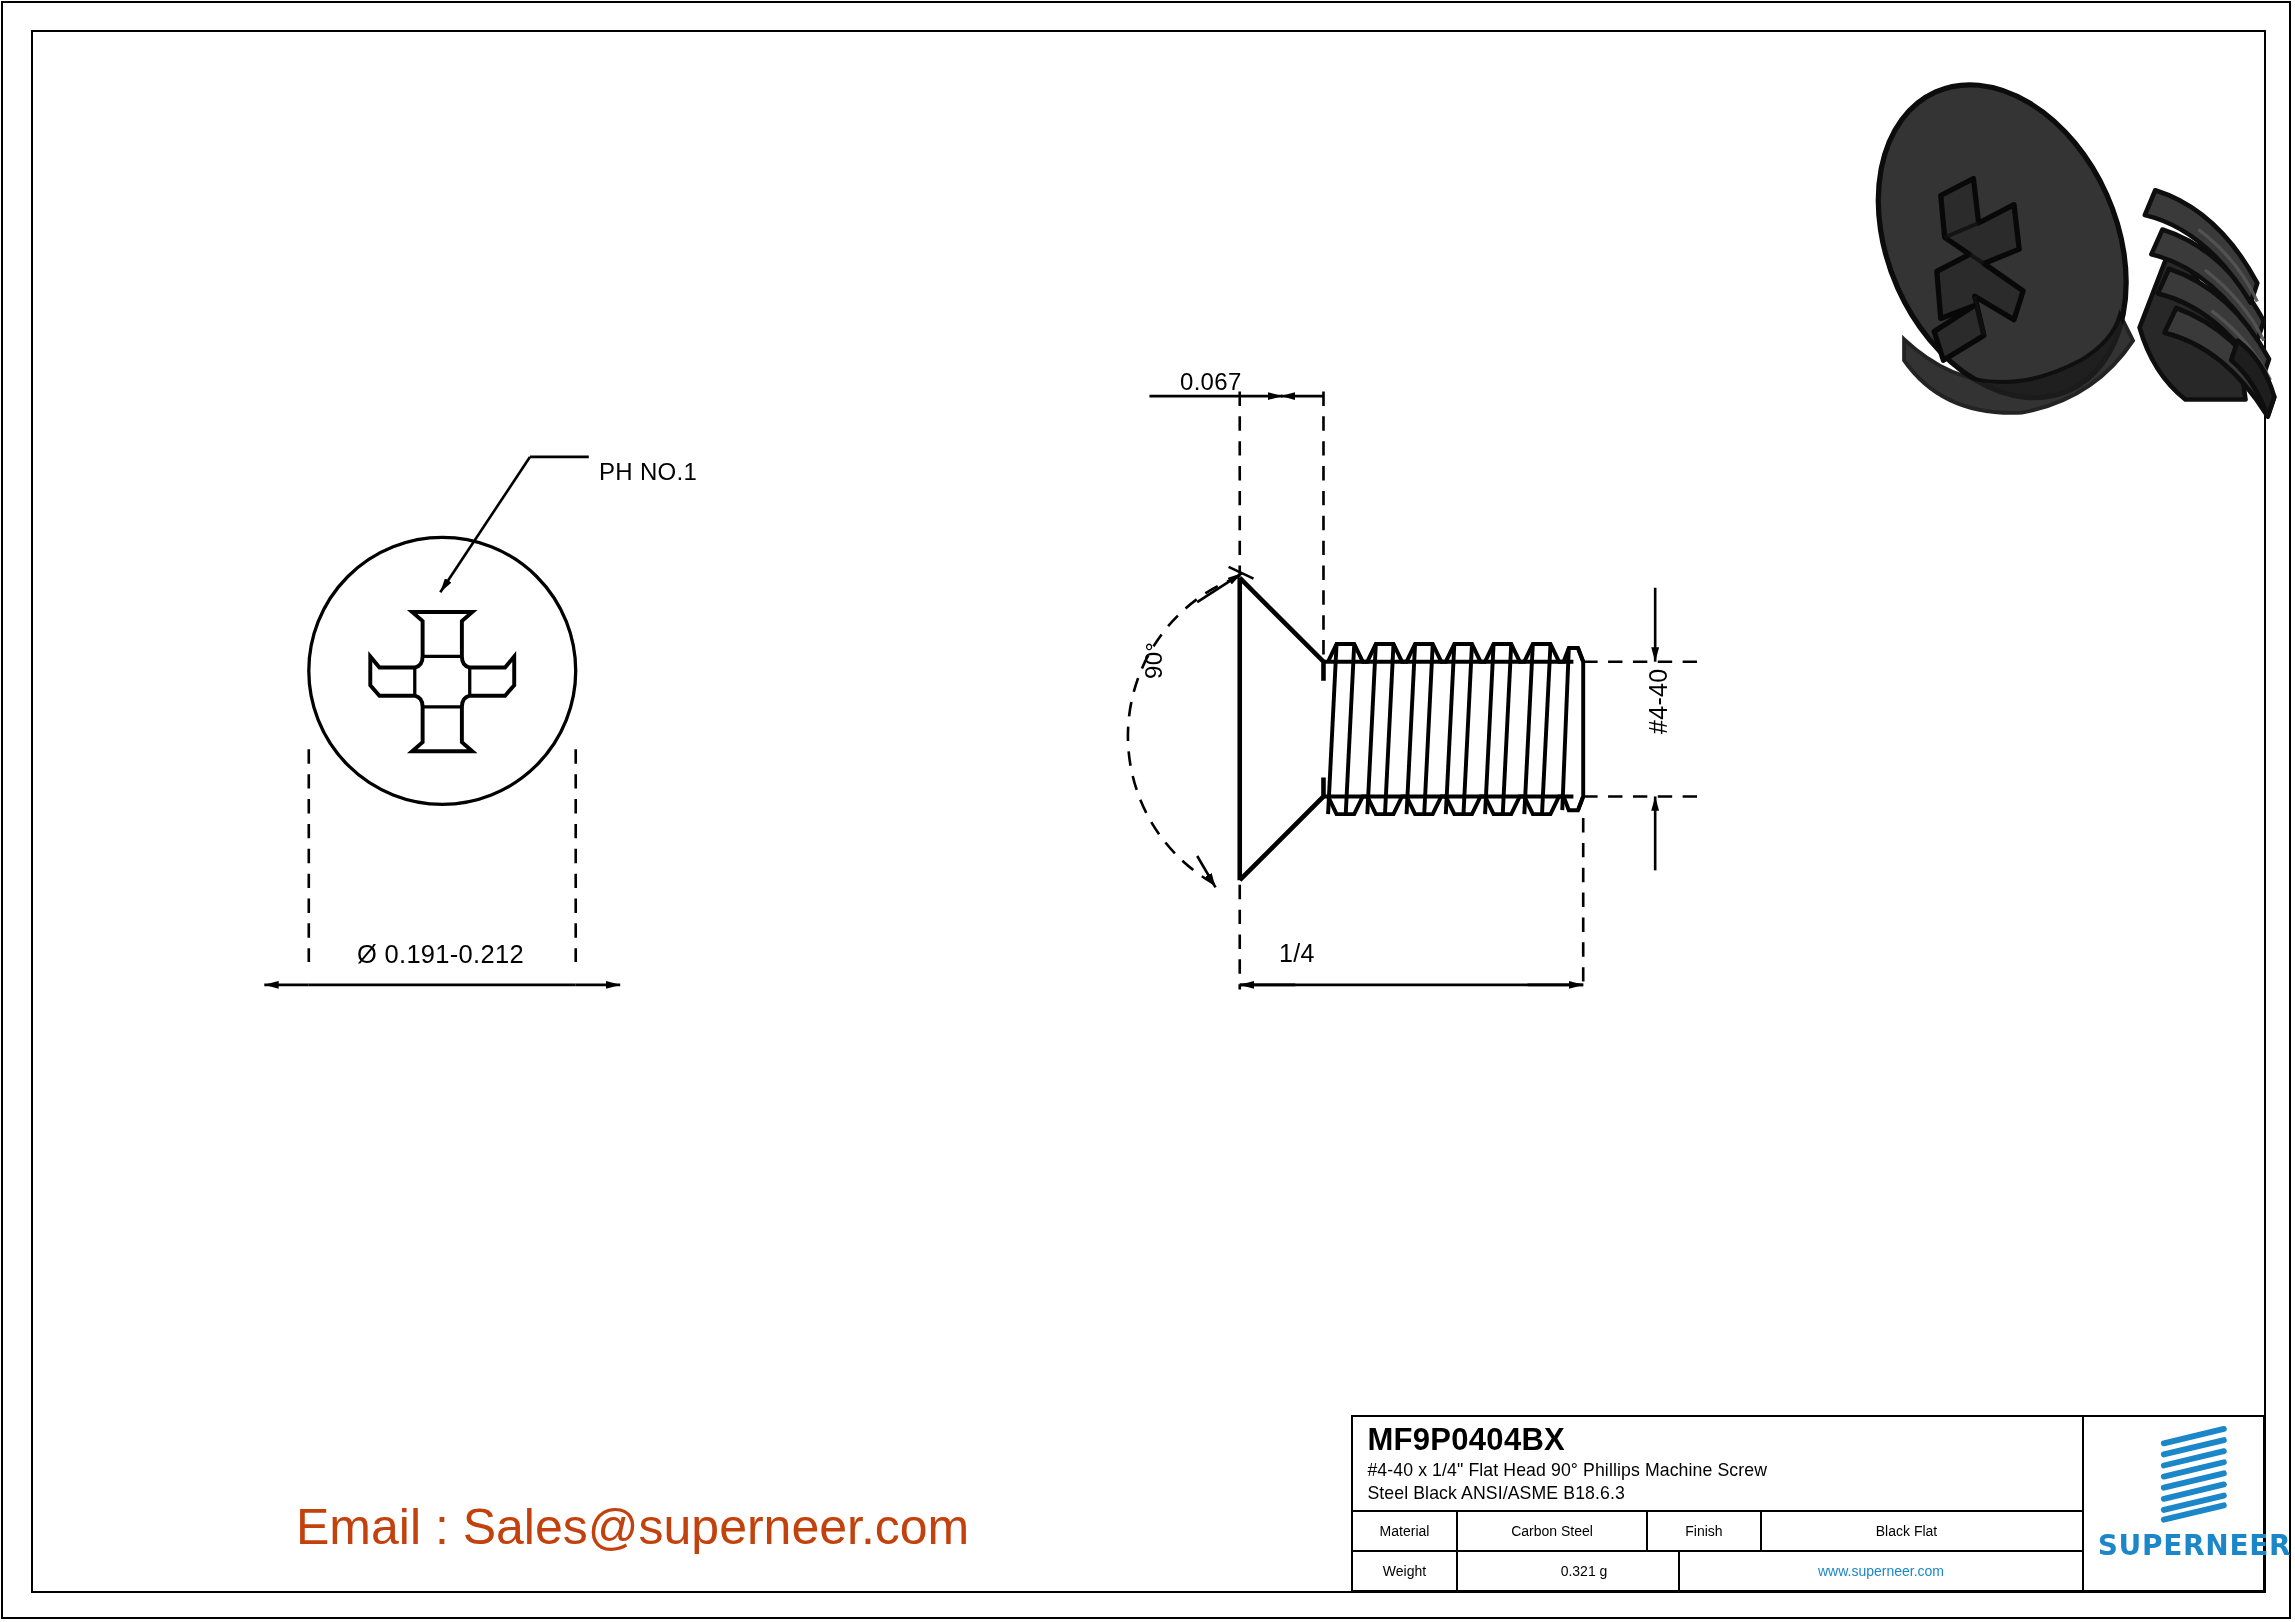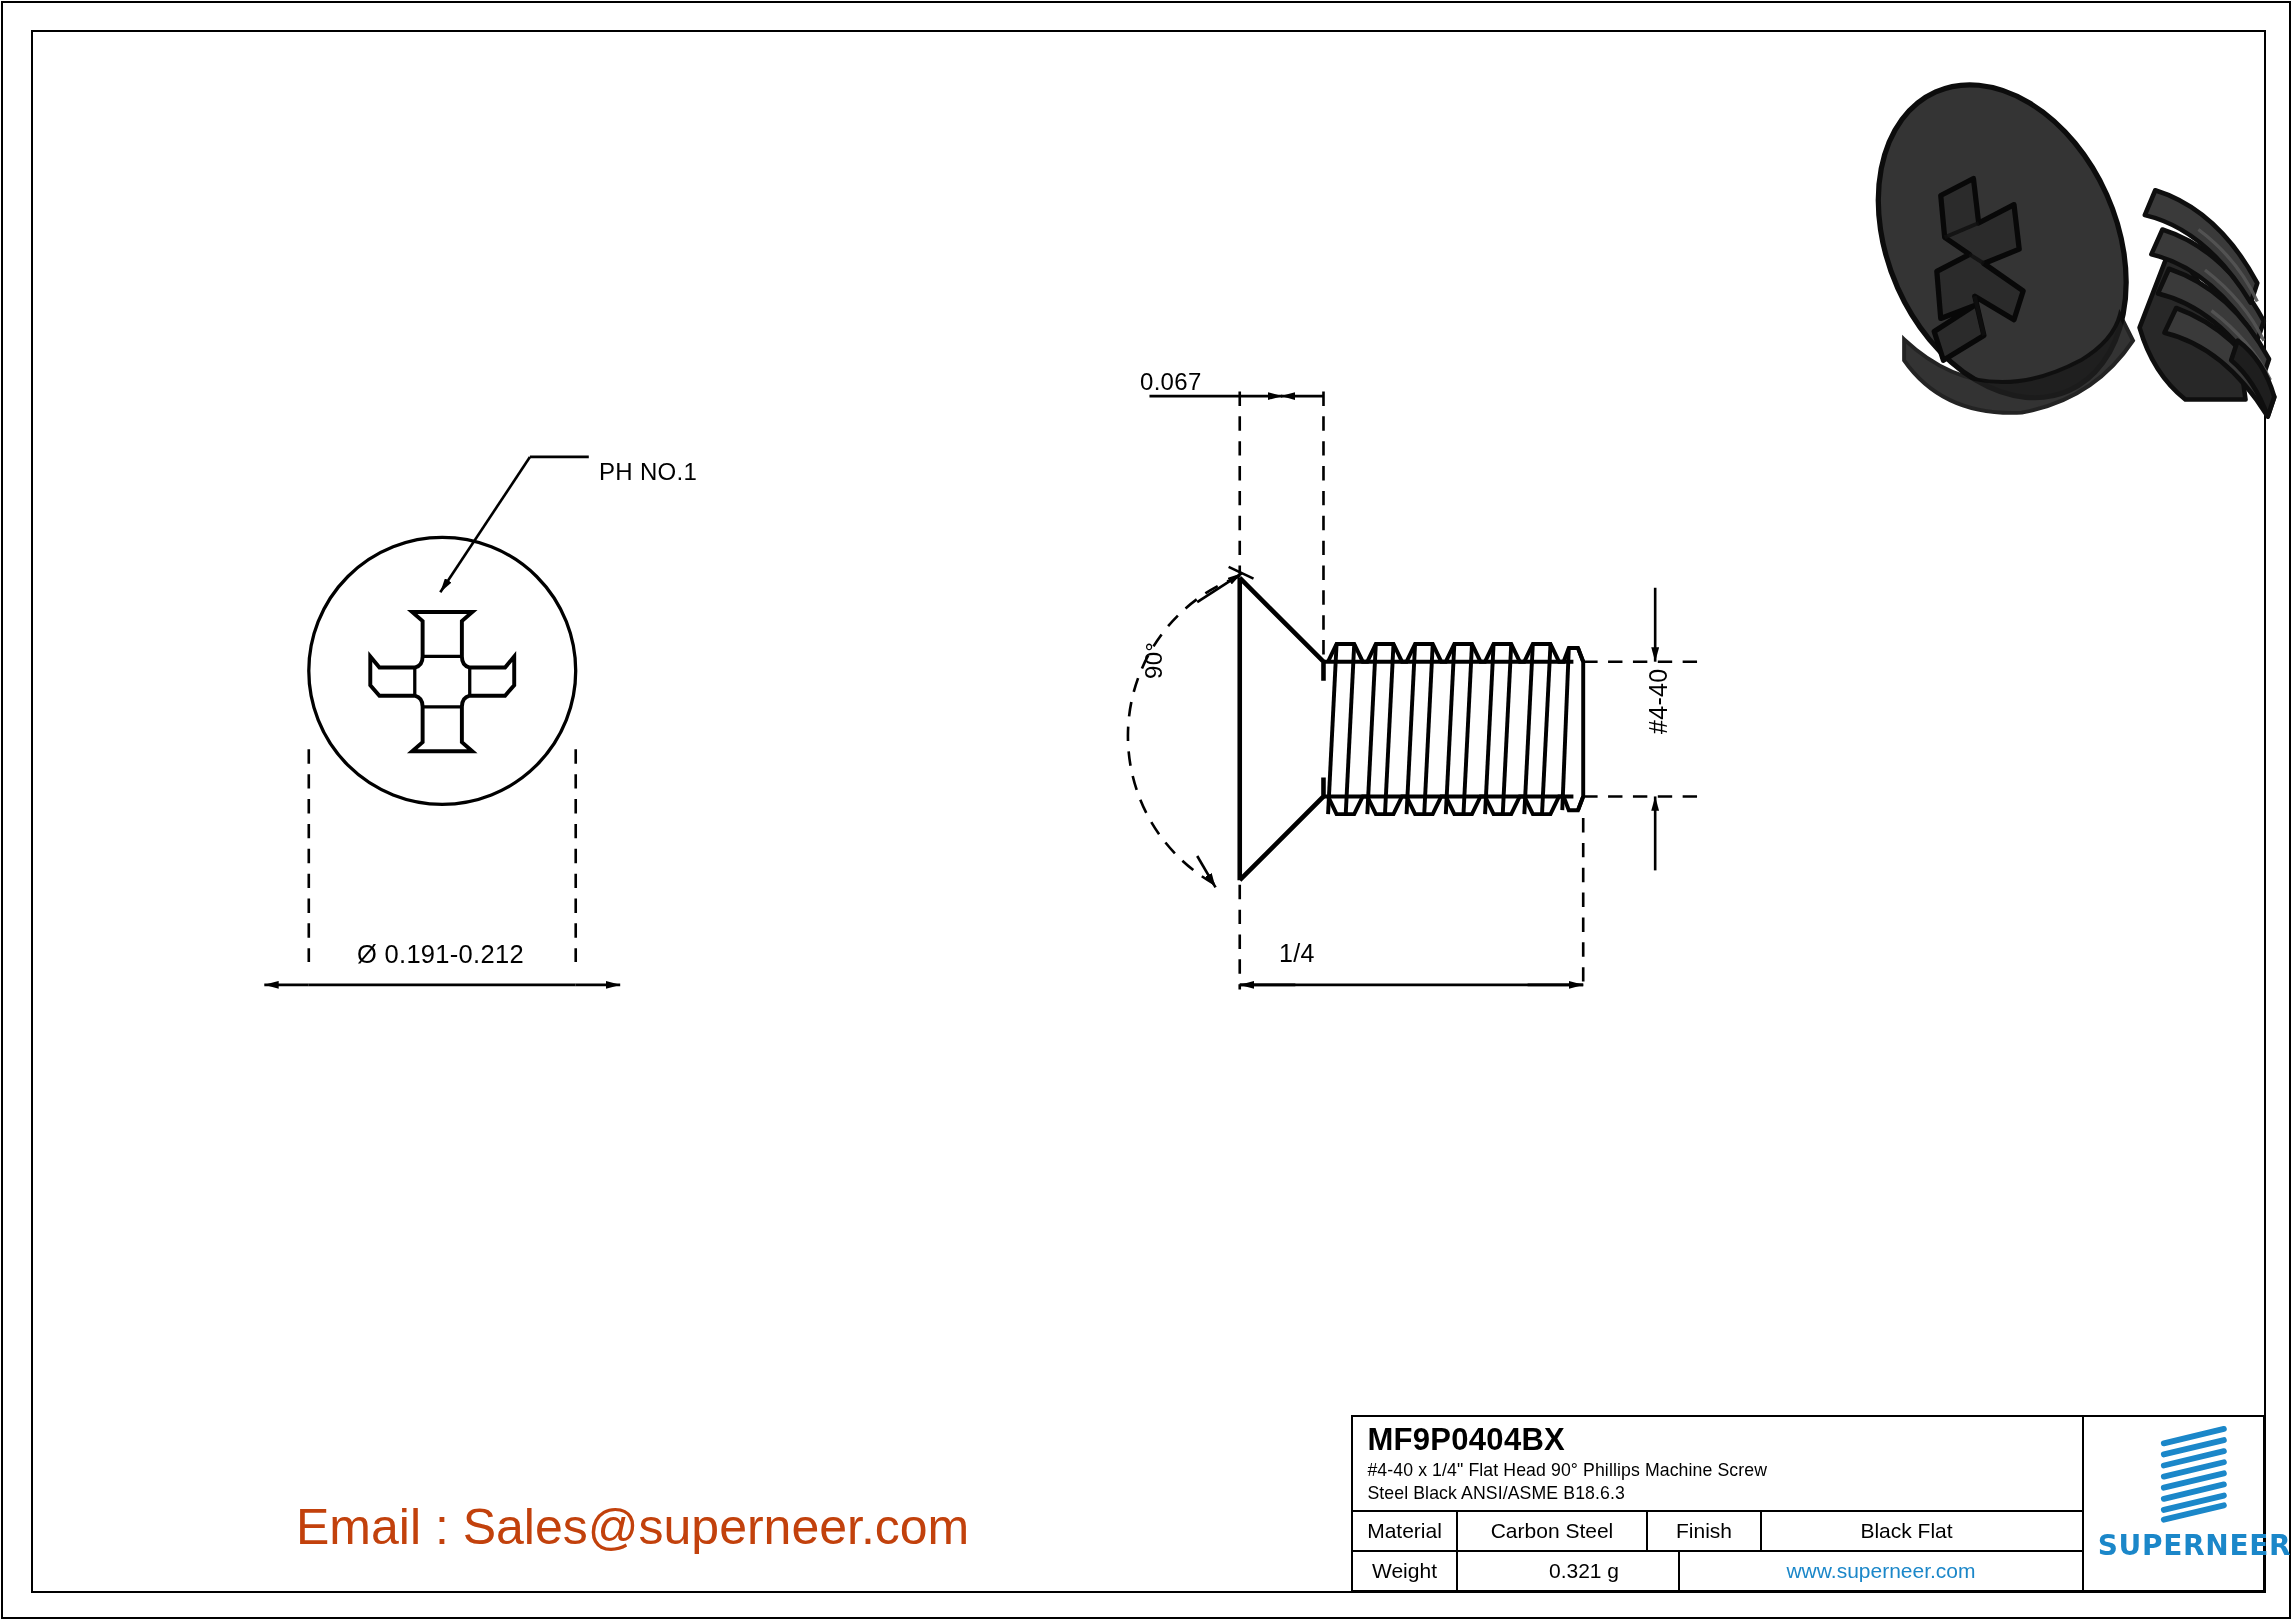--- a/index.html
+++ b/index.html
@@ -51,21 +51,21 @@
   .dim-text {
     position: absolute;
     font-family: "Liberation Sans", sans-serif;
     font-size: 23.6px;
     color: #000;
     white-space: nowrap;
     letter-spacing: 0.3px;
   }
   #lbl-ph       { left: 599px;  top: 446px;  font-size: 24px; margin-top: 12px; }
   #lbl-dia      { left: 357px;  top: 940px; font-size: 25.5px; }
-  #lbl-0067     { left: 1140px; top: 368px;  font-size: 24px; }
+  #lbl-0067     { left: 1180px; top: 368px;  font-size: 24px; }
   #lbl-quarter  { left: 1279px; top: 939px; font-size: 25px; }
   #lbl-90       { left: 1140px; top: 679px; font-size: 24px;
                   transform: rotate(-90deg); transform-origin: left top; }
   #lbl-440      { left: 1644px; top: 734px; font-size: 25px;
                   transform: rotate(-90deg); transform-origin: left top; }
 
   
   #email-line {
     position: absolute;
     left: 296px; top: 1498px;
@@ -117,21 +117,21 @@
     flex: 1 1 50%;
     display: flex;
     border-top: 2px solid #000;
     box-sizing: border-box;
   }
   .tb-cell {
     display: flex;
     align-items: center;
     justify-content: center;
     box-sizing: border-box;
-    font-size: 21px;
+    font-size: 14px;
     border-right: 2px solid #000;
     height: 100%;
   }
   .tb-cell:last-child { border-right: none; }
   .c-mat   { width: 105px; }
   .c-matv  { width: 190px; }
   .c-fin   { width: 114px; }
   .c-finv  { width: 289px; }
   .c-wt    { width: 105px; }
   .c-wtv   { width: 222px; padding-left: 32px; }

